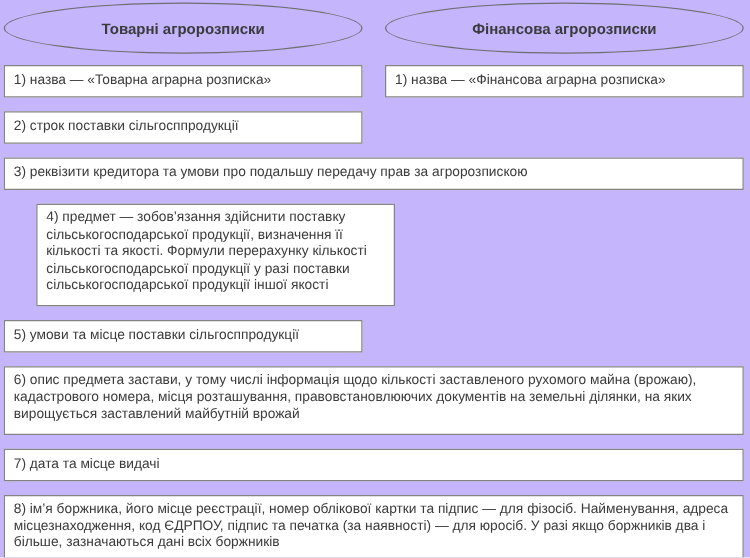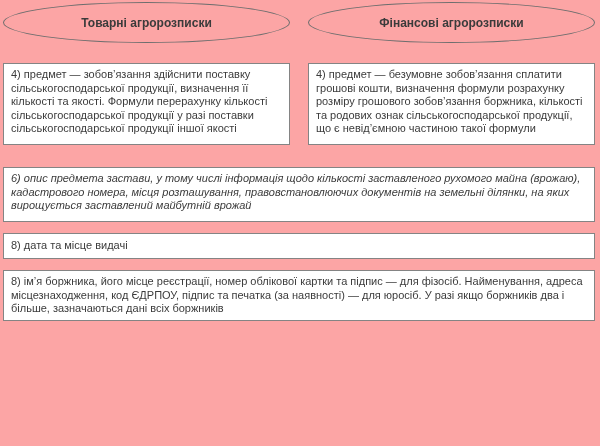--- a/index.html
+++ b/index.html
@@ -6,21 +6,21 @@
     margin: 0;
     padding: 0;
     background: #ffffff;
   }
   .page {
     position: relative;
     width: 600px;
     height: 446px;
     box-sizing: border-box;
     padding: 2px 5px 0 3px;
-    background: #fca5a5;
+    background: #c4b5fd;
     font-family: "Liberation Sans", sans-serif;
     color: #3b3b3b;
     overflow: hidden;
   }
   .headers {
     display: flex;
     justify-content: space-between;
     margin-bottom: 9px;
   }
   .ellipse {
@@ -47,56 +47,64 @@
     border: 1px solid #848484;
     background: #ffffff;
     padding: 4px 7px;
     font-size: 11px;
     line-height: 13.5px;
     color: #3b3b3b;
   }
   .box-half { width: 287px; }
   .box-full { width: 100%; }
   .h-single { min-height: 26px; display: flex; align-items: center; }
-  .h-big    { min-height: 82px; }
-  .h-three  { min-height: 55px; font-style: italic; }
+  .h-big    { min-height: 82px; margin-left: 26px; }
+  .h-three  { min-height: 55px; }
   .h-last   { min-height: 46px; }
 </style>
 </head>
 <body>
 
 <div class="page">
 
   <div class="headers">
     <div class="ellipse">
       <span>Товарні агророзписки</span>
     </div>
     <div class="ellipse">
-      <span>Фінансові агророзписки</span>
+      <span>Фінансова агророзписки</span>
     </div>
   </div>
 
+  <div class="row row-split">
+    <div class="box box-half h-single">1) назва — «Товарна аграрна розписка»</div>
+    <div class="box box-half h-single">1) назва — «Фінансова аграрна розписка»</div>
+  </div>
 
   <div class="row row-split">
+    <div class="box box-half h-single">2) строк поставки сільгосппродукції</div>
   </div>
 
+  <div class="row">
+    <div class="box box-full h-single">3) реквізити кредитора та умови про подальшу передачу прав за агророзпискою</div>
+  </div>
 
   <div class="row row-split">
     <div class="box box-half h-big">4) предмет — зобов’язання здійснити поставку сільськогосподарської продукції, визначення її кількості та якості. Формули перерахунку кількості сільськогосподарської продукції у разі поставки сільськогосподарської продукції іншої якості</div>
-    <div class="box box-half h-big">4) предмет — безумовне зобов’язання сплатити грошові кошти, визначення формули розрахунку розміру грошового зобов’язання боржника, кількості та родових ознак сільськогосподарської продукції, що є невід’ємною частиною такої формули</div>
   </div>
 
   <div class="row row-split">
+    <div class="box box-half h-single">5) умови та місце поставки сільгосппродукції</div>
   </div>
 
   <div class="row">
     <div class="box box-full h-three">6) опис предмета застави, у тому числі інформація щодо кількості заставленого рухомого майна (врожаю), кадастрового номера, місця розташування, правовстановлюючих документів на земельні ділянки, на яких вирощується заставлений майбутній врожай</div>
   </div>
 
   <div class="row">
-    <div class="box box-full h-single">8) дата та місце видачі</div>
+    <div class="box box-full h-single">7) дата та місце видачі</div>
   </div>
 
   <div class="row">
     <div class="box box-full h-last">8) ім’я боржника, його місце реєстрації, номер облікової картки та підпис — для фізосіб. Найменування, адреса місцезнаходження, код ЄДРПОУ, підпис та печатка (за наявності) — для юросіб. У разі якщо боржників два і більше, зазначаються дані всіх боржників</div>
   </div>
 
 </div>
 
 </body></html>

